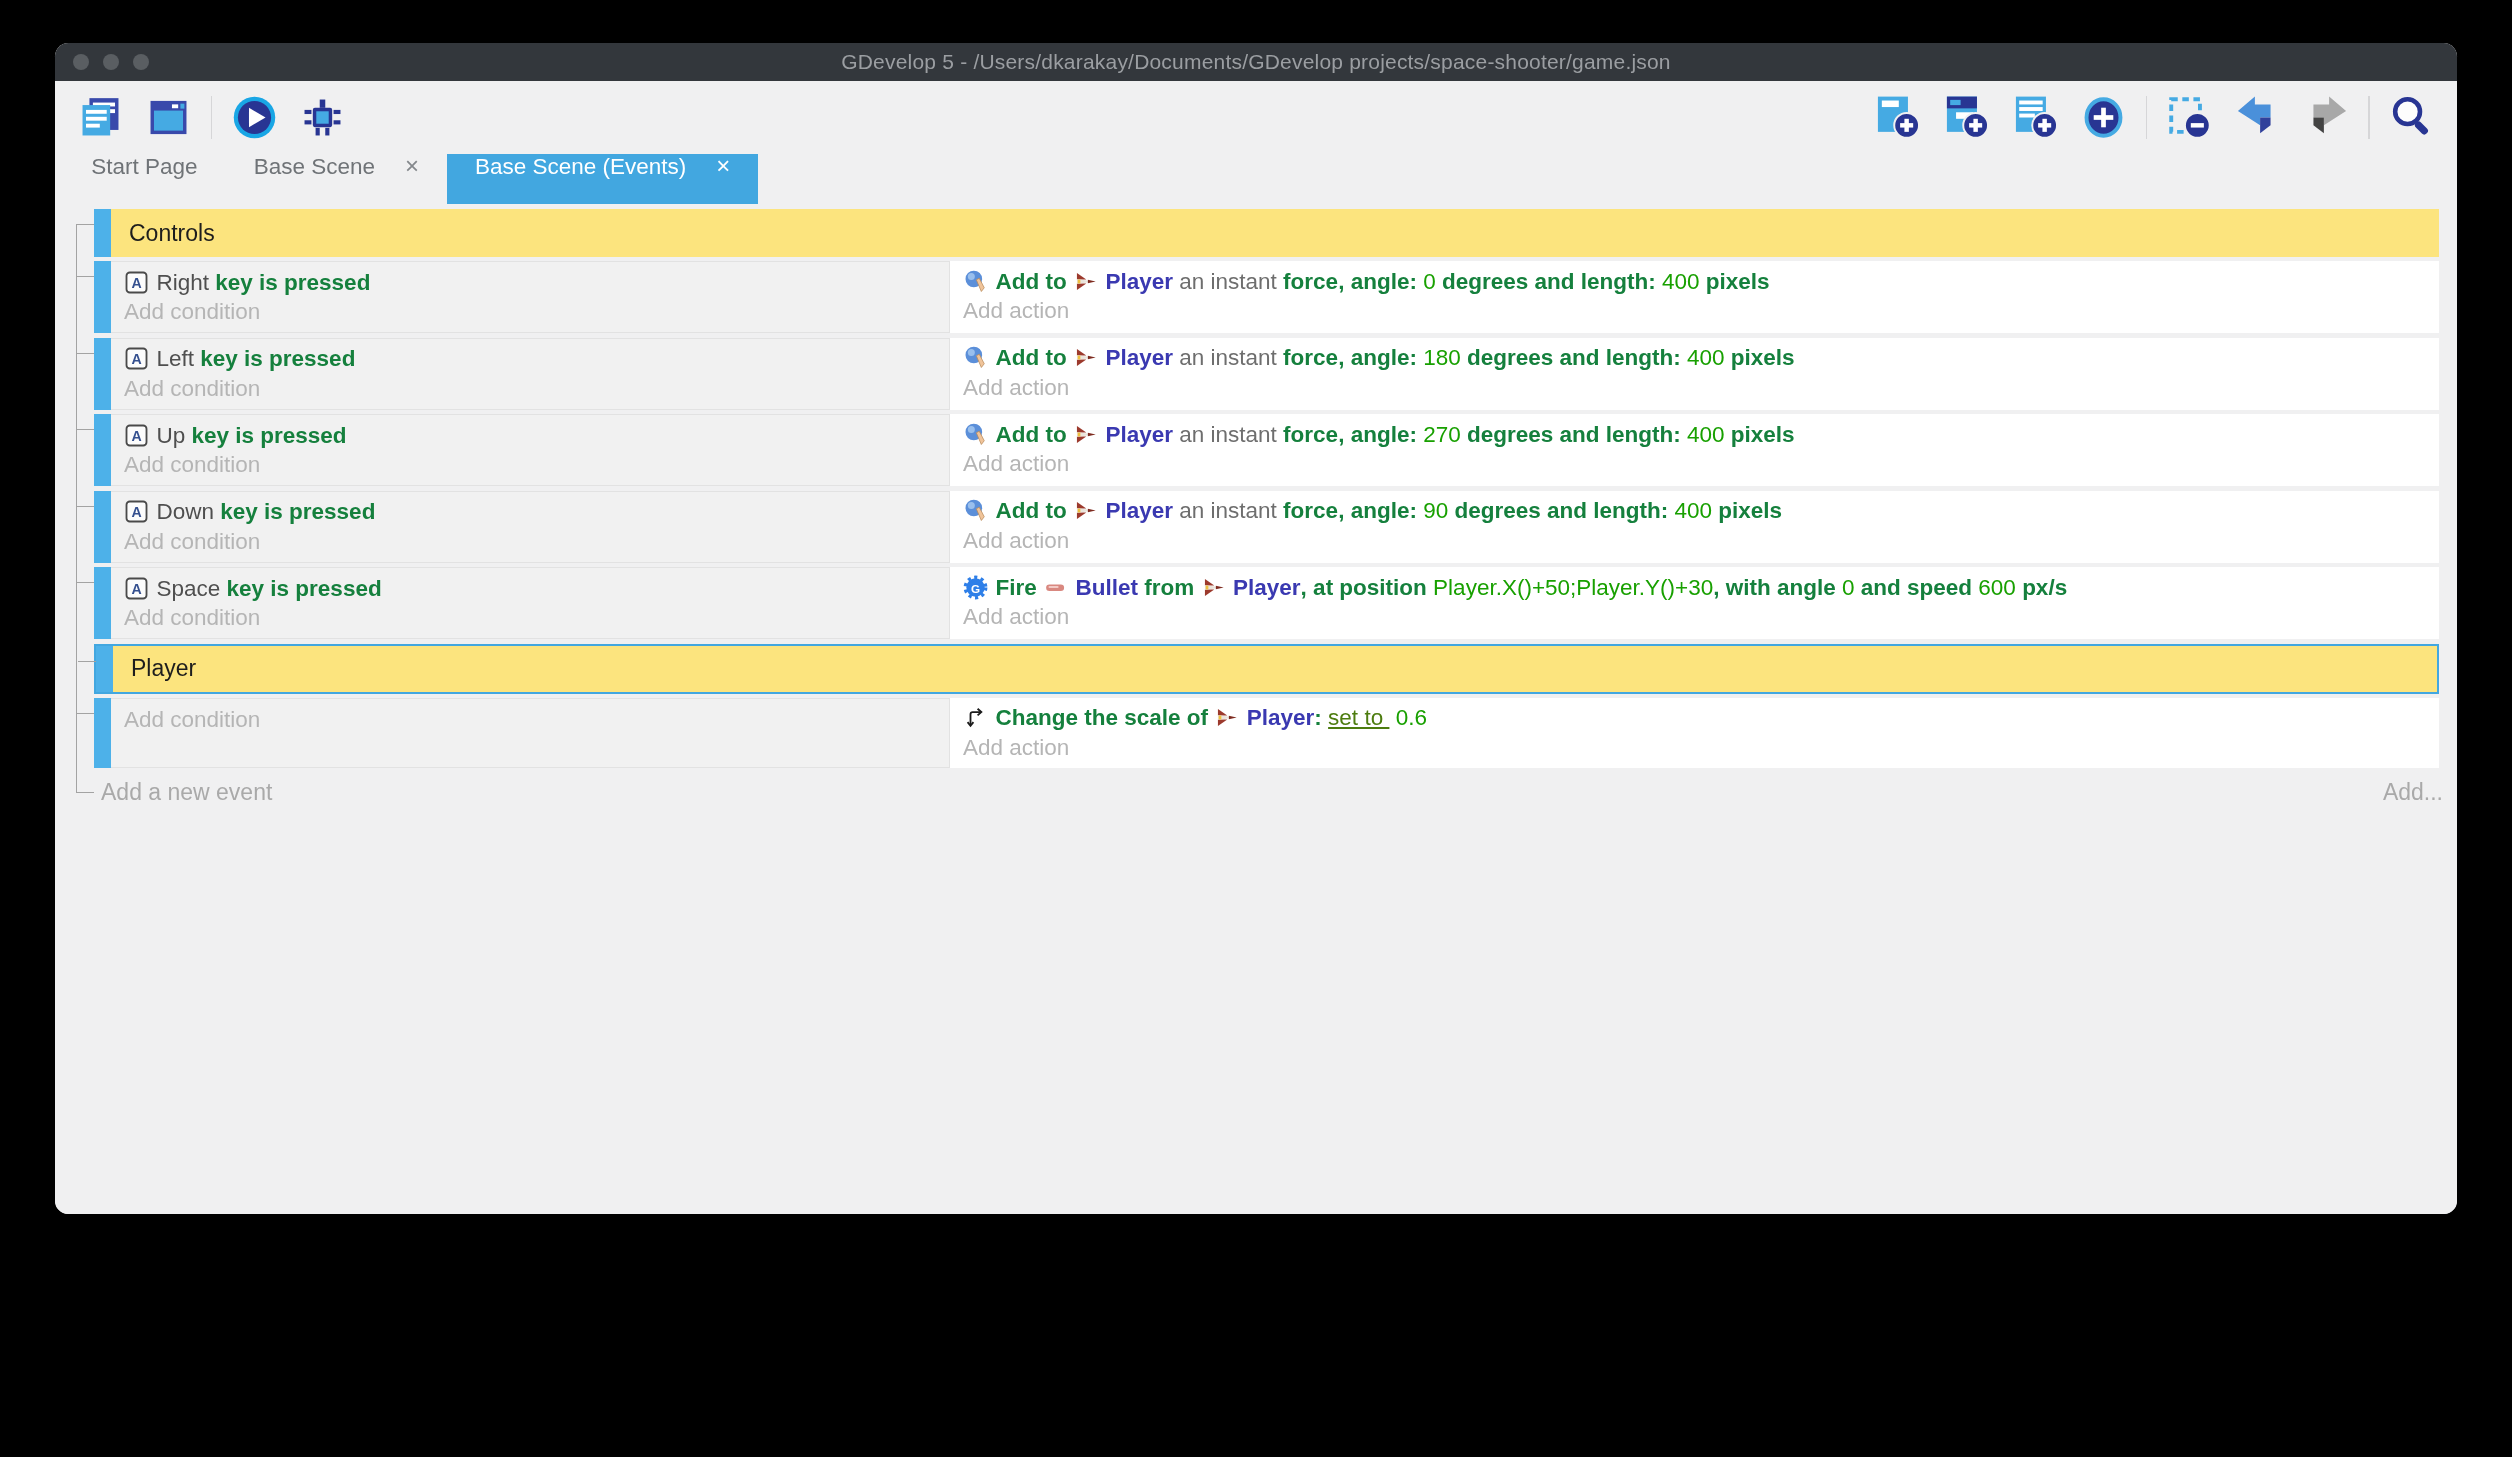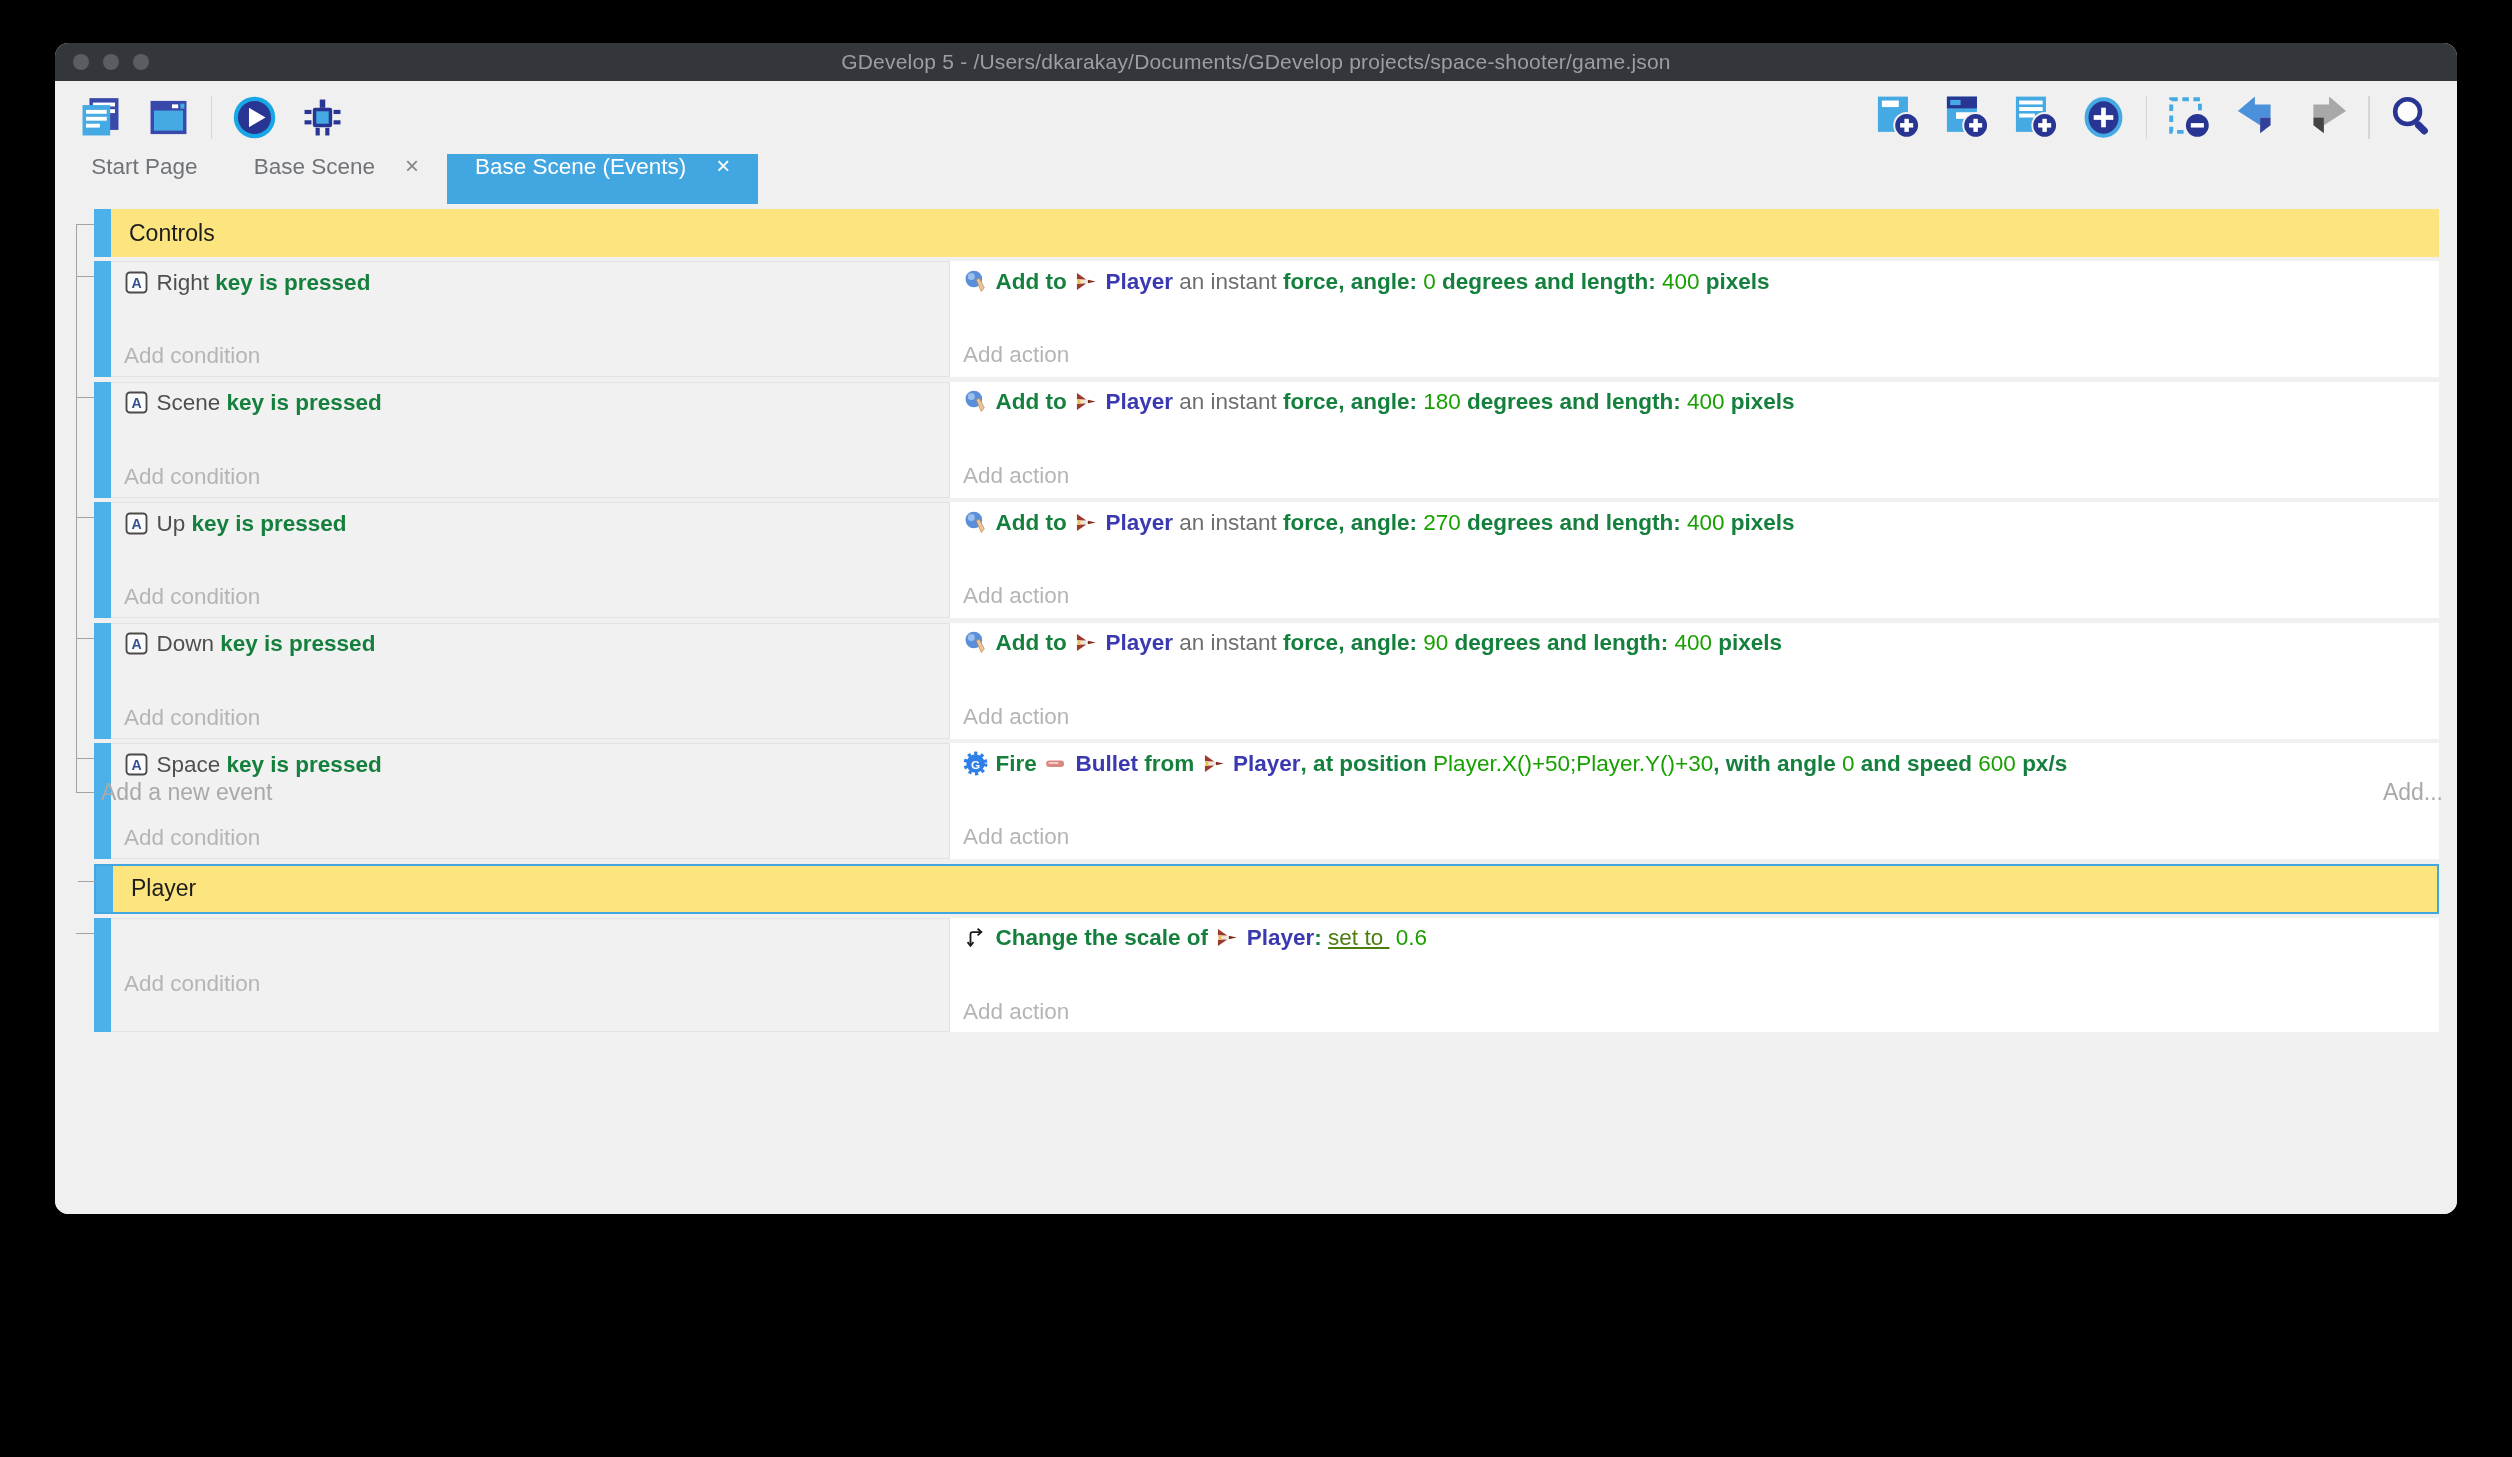--- a/index.html
+++ b/index.html
@@ -38,21 +38,21 @@
   .row{position:relative;display:flex;margin:0 18.3px 4.2px 39px;box-sizing:border-box;}
   .row::before{content:"";position:absolute;left:-18.3px;top:15px;width:18.3px;border-top:1.7px solid #a3a3a3;}
   .bar{width:16.7px;background:#4db1e9;flex:0 0 auto;}
   .group{height:48px;}
   .group .label{flex:1;background:#fce47e;font-size:23px;color:#1d1d1d;display:flex;align-items:center;padding-left:18.3px;}
   .group.selected{border:2.5px solid #42a7e0;height:50px;}
   .cond{width:839px;flex:0 0 auto;background:#f1f1f1;border:1.7px solid #e2e2e2;border-left:none;box-sizing:border-box;}
   .act{flex:1;background:#fff;}
   .iline{padding:6.7px 13.3px 0;font-size:22.5px;color:#1b1b1b;display:flex;align-items:center;line-height:27px;}
   .iline span{white-space:pre;}
-  .pline{padding:3.3px 13.3px 8.3px;font-size:22.5px;color:#b5b5b5;line-height:25px;cursor:pointer;margin-top:44px;}
+  .pline{padding:3.3px 13.3px 8.3px;font-size:22.5px;color:#b5b5b5;line-height:25px;cursor:pointer;}
   .pline.first{padding-top:8.3px;}
   .seg-plain{color:#15803d;font-weight:bold;}
   .seg-param{color:#4f4f4f;}
   .seg-muted{color:#6e6e6e;}
   .seg-object{color:#3a39b1;font-weight:bold;}
   .seg-value{color:#18a000;}
   .seg-link{color:#4d7c0f;text-decoration:underline;}
   .iicon{width:25px;height:25px;margin-right:7.5px;display:inline-flex;flex:0 0 auto;}
   .iicon svg{width:100%;height:100%;}
   .footer-row{position:absolute;top:575px;left:46px;right:14px;display:flex;justify-content:space-between;font-size:23px;color:#a9a9a9;}
@@ -257,21 +257,21 @@
           </div>
         </div>
         <div class="row event">
           <div class="bar"></div>
           <div class="cond">
             <div class="iline">
               <span class="iicon"><svg viewBox="0 0 30 30" style="font-size:27px">
                   <rect x="3" y="3" width="24" height="24" rx="4" fill="#fcfcfc" stroke="#4a4a4a" stroke-width="2.2"></rect>
                   <text x="15" y="22" font-size="17" font-weight="bold" fill="#35508f" text-anchor="middle" font-family="Liberation Sans, sans-serif">A</text>
                 </svg></span>
-              <span class="seg-param">Scene </span>
+              <span class="seg-param">Left </span>
               <span class="seg-plain">key is pressed</span>
             </div>
             <div class="pline">Add condition</div>
           </div>
           <div class="act">
             <div class="iline">
               <span class="iicon"><svg viewBox="0 0 30 30">
                   <circle cx="13" cy="12" r="10" fill="#5b8fd9"></circle>
                   <circle cx="10" cy="9" r="4.2" fill="#a5c8f0" opacity="0.85"></circle>
                   <path d="M16 13 L22 27 L25.5 22.5 L19.5 11 Z" fill="#f0c49a" stroke="#b98a5a" stroke-width="0.9"></path>

